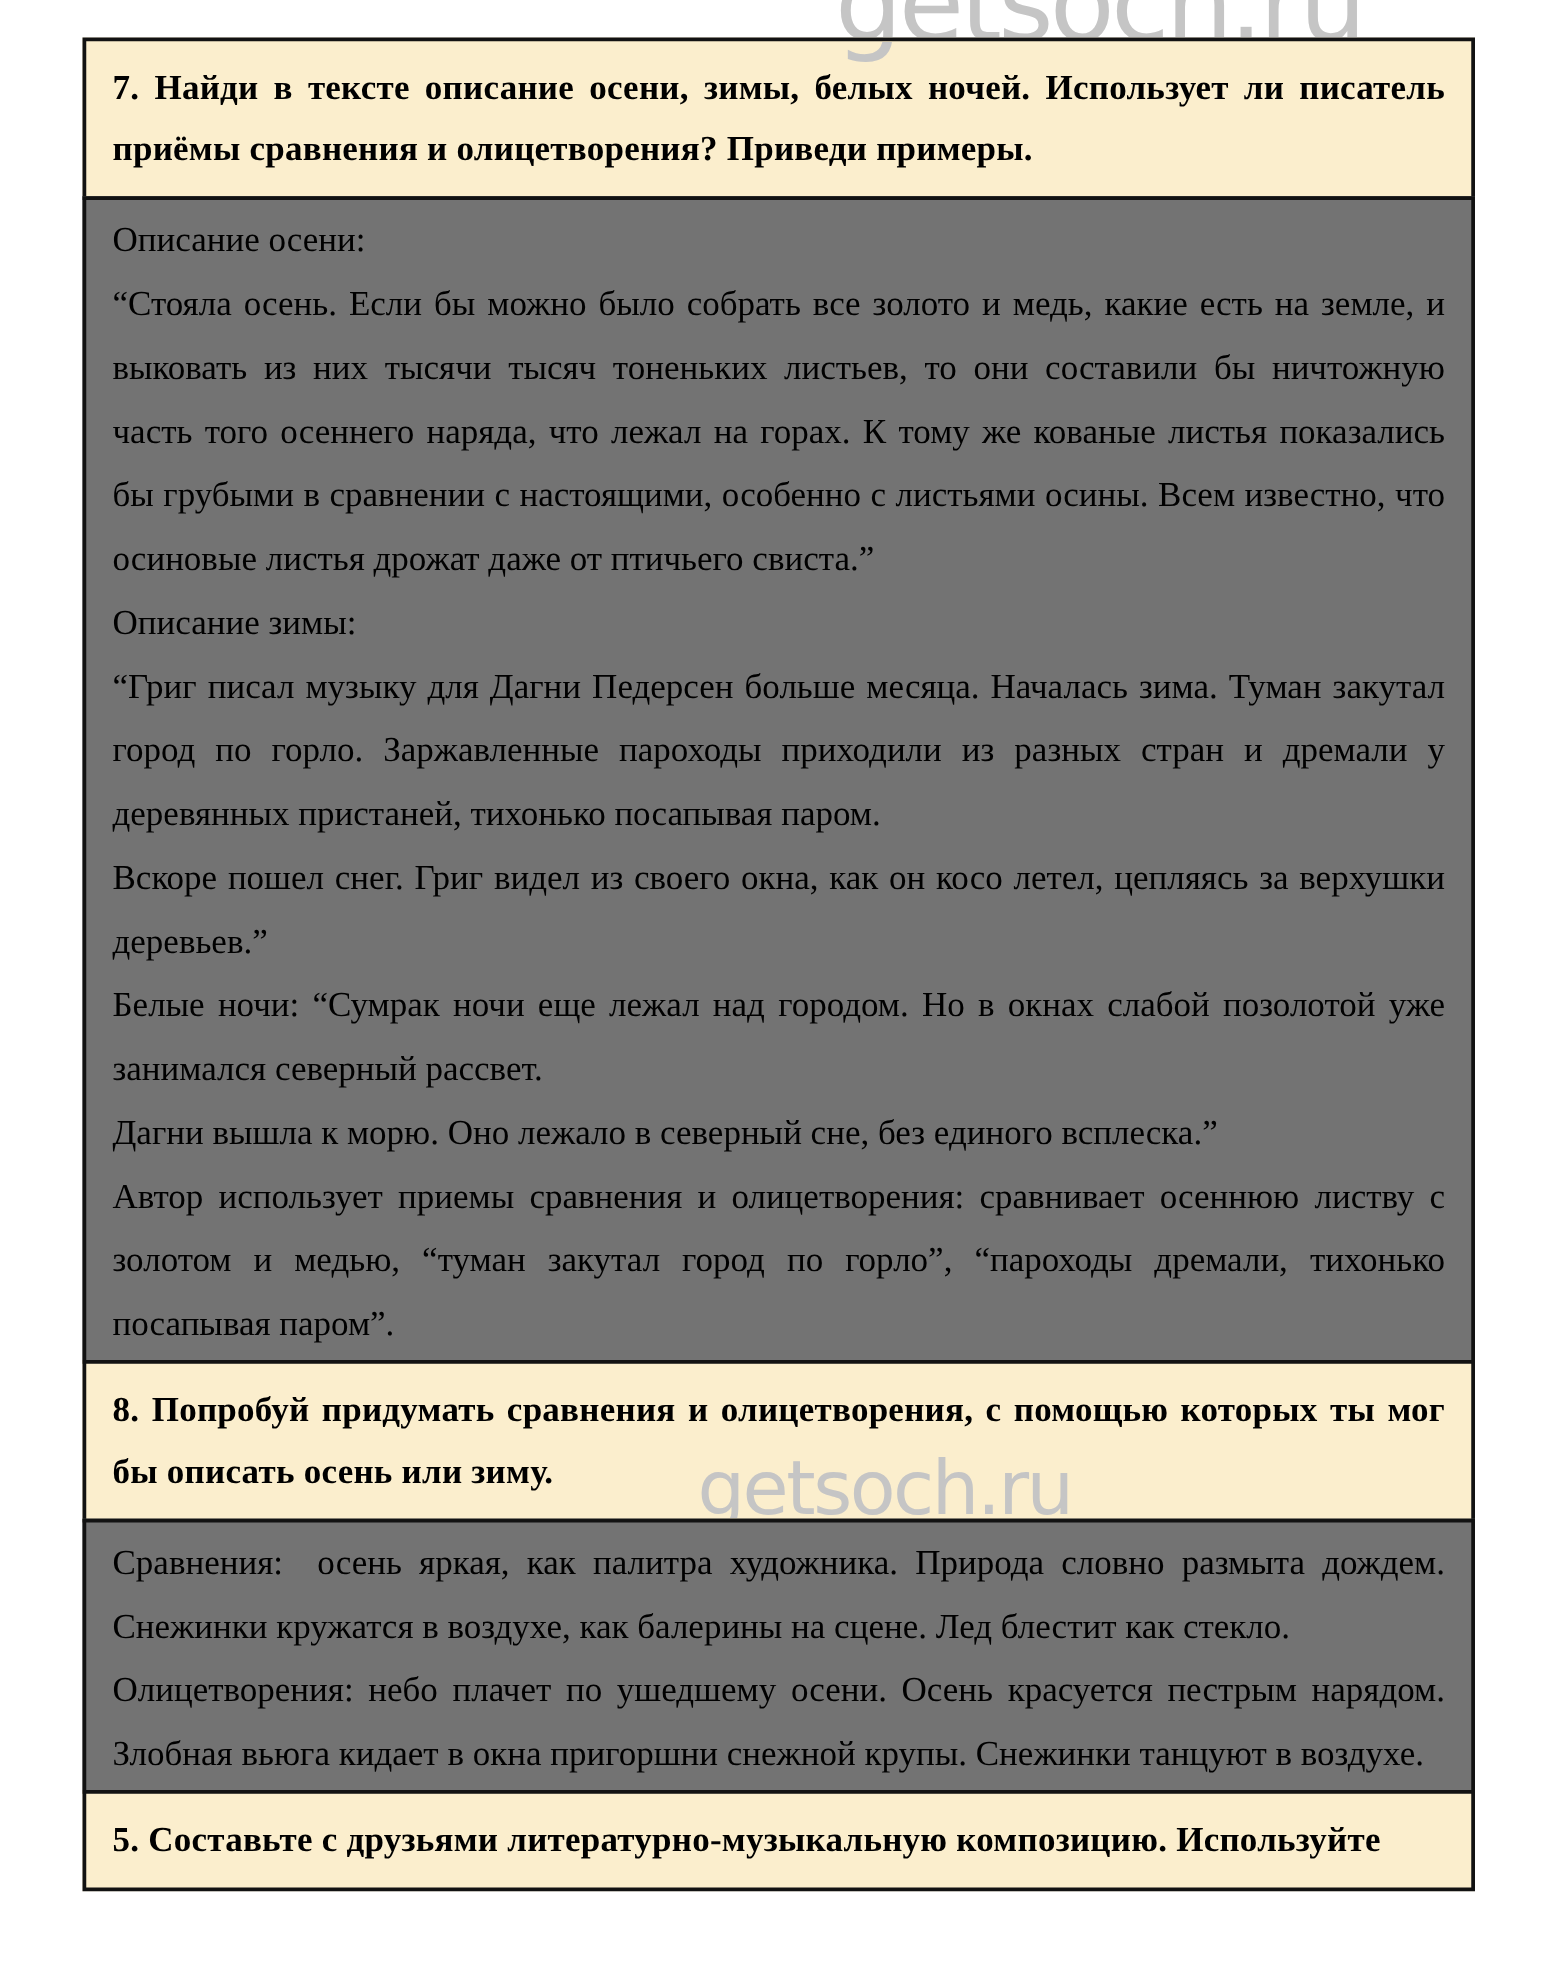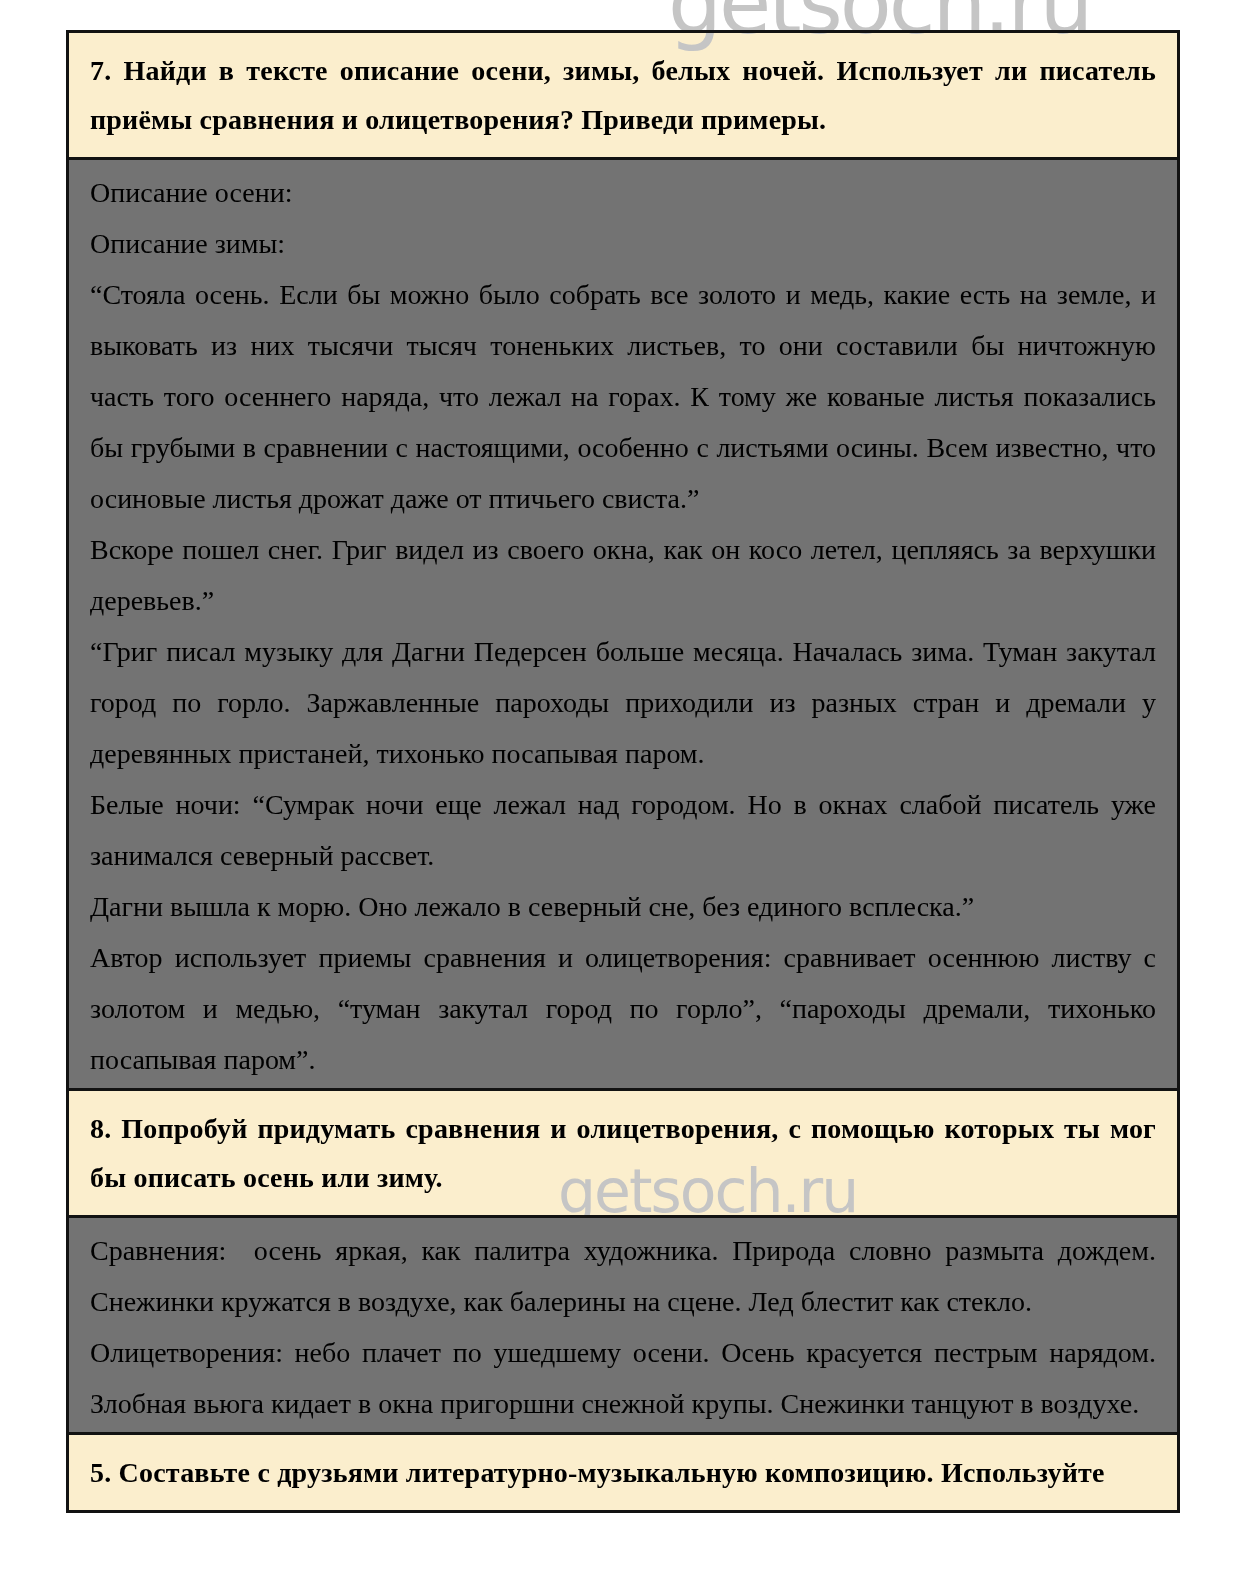--- a/index.html
+++ b/index.html
@@ -76,25 +76,25 @@
 <div class="page">
 
   <div class="doc">
 
     <section class="block question">
       <p>7. Найди в тексте описание осени, зимы, белых ночей. Использует ли писатель приёмы сравнения и олицетворения? Приведи примеры.</p>
     </section>
 
     <section class="block answer">
       <p>Описание осени:</p>
+      <p>“Стояла осень. Если бы можно было собрать все золото и медь, какие есть на земле, и выковать из них тысячи тысяч тоненьких листьев, то они составили бы ничтожную часть того осеннего наряда, что лежал на горах. К тому же кованые листья показались бы грубыми в сравнении с настоящими, особенно с листьями осины. Всем известно, что осиновые листья дрожат даже от птичьего свиста.”</p>
       <p>Описание зимы:</p>
-      <p>“Стояла осень. Если бы можно было собрать все золото и медь, какие есть на земле, и выковать из них тысячи тысяч тоненьких листьев, то они составили бы ничтожную часть того осеннего наряда, что лежал на горах. К тому же кованые листья показались бы грубыми в сравнении с настоящими, особенно с листьями осины. Всем известно, что осиновые листья дрожат даже от птичьего свиста.”</p>
+      <p>“Григ писал музыку для Дагни Педерсен больше месяца. Началась зима. Туман закутал город по горло. Заржавленные пароходы приходили из разных стран и дремали у деревянных пристаней, тихонько посапывая паром.</p>
       <p>Вскоре пошел снег. Григ видел из своего окна, как он косо летел, цепляясь за верхушки деревьев.”</p>
-      <p>“Григ писал музыку для Дагни Педерсен больше месяца. Началась зима. Туман закутал город по горло. Заржавленные пароходы приходили из разных стран и дремали у деревянных пристаней, тихонько посапывая паром.</p>
-      <p>Белые ночи: “Сумрак ночи еще лежал над городом. Но в окнах слабой писатель уже занимался северный рассвет.</p>
+      <p>Белые ночи: “Сумрак ночи еще лежал над городом. Но в окнах слабой позолотой уже занимался северный рассвет.</p>
       <p>Дагни вышла к морю. Оно лежало в северный сне, без единого всплеска.”</p>
       <p>Автор использует приемы сравнения и олицетворения: сравнивает осеннюю листву с золотом и медью, “туман закутал город по горло”, “пароходы дремали, тихонько посапывая паром”.</p>
     </section>
 
     <section class="block question">
       <p>8. Попробуй придумать сравнения и олицетворения, с помощью которых ты мог бы описать осень или зиму.</p>
     </section>
 
     <section class="block answer">
       <p>Сравнения:&nbsp; осень яркая, как палитра художника. Природа словно размыта дождем. Снежинки кружатся в воздухе, как балерины на сцене. Лед блестит как стекло.</p>

